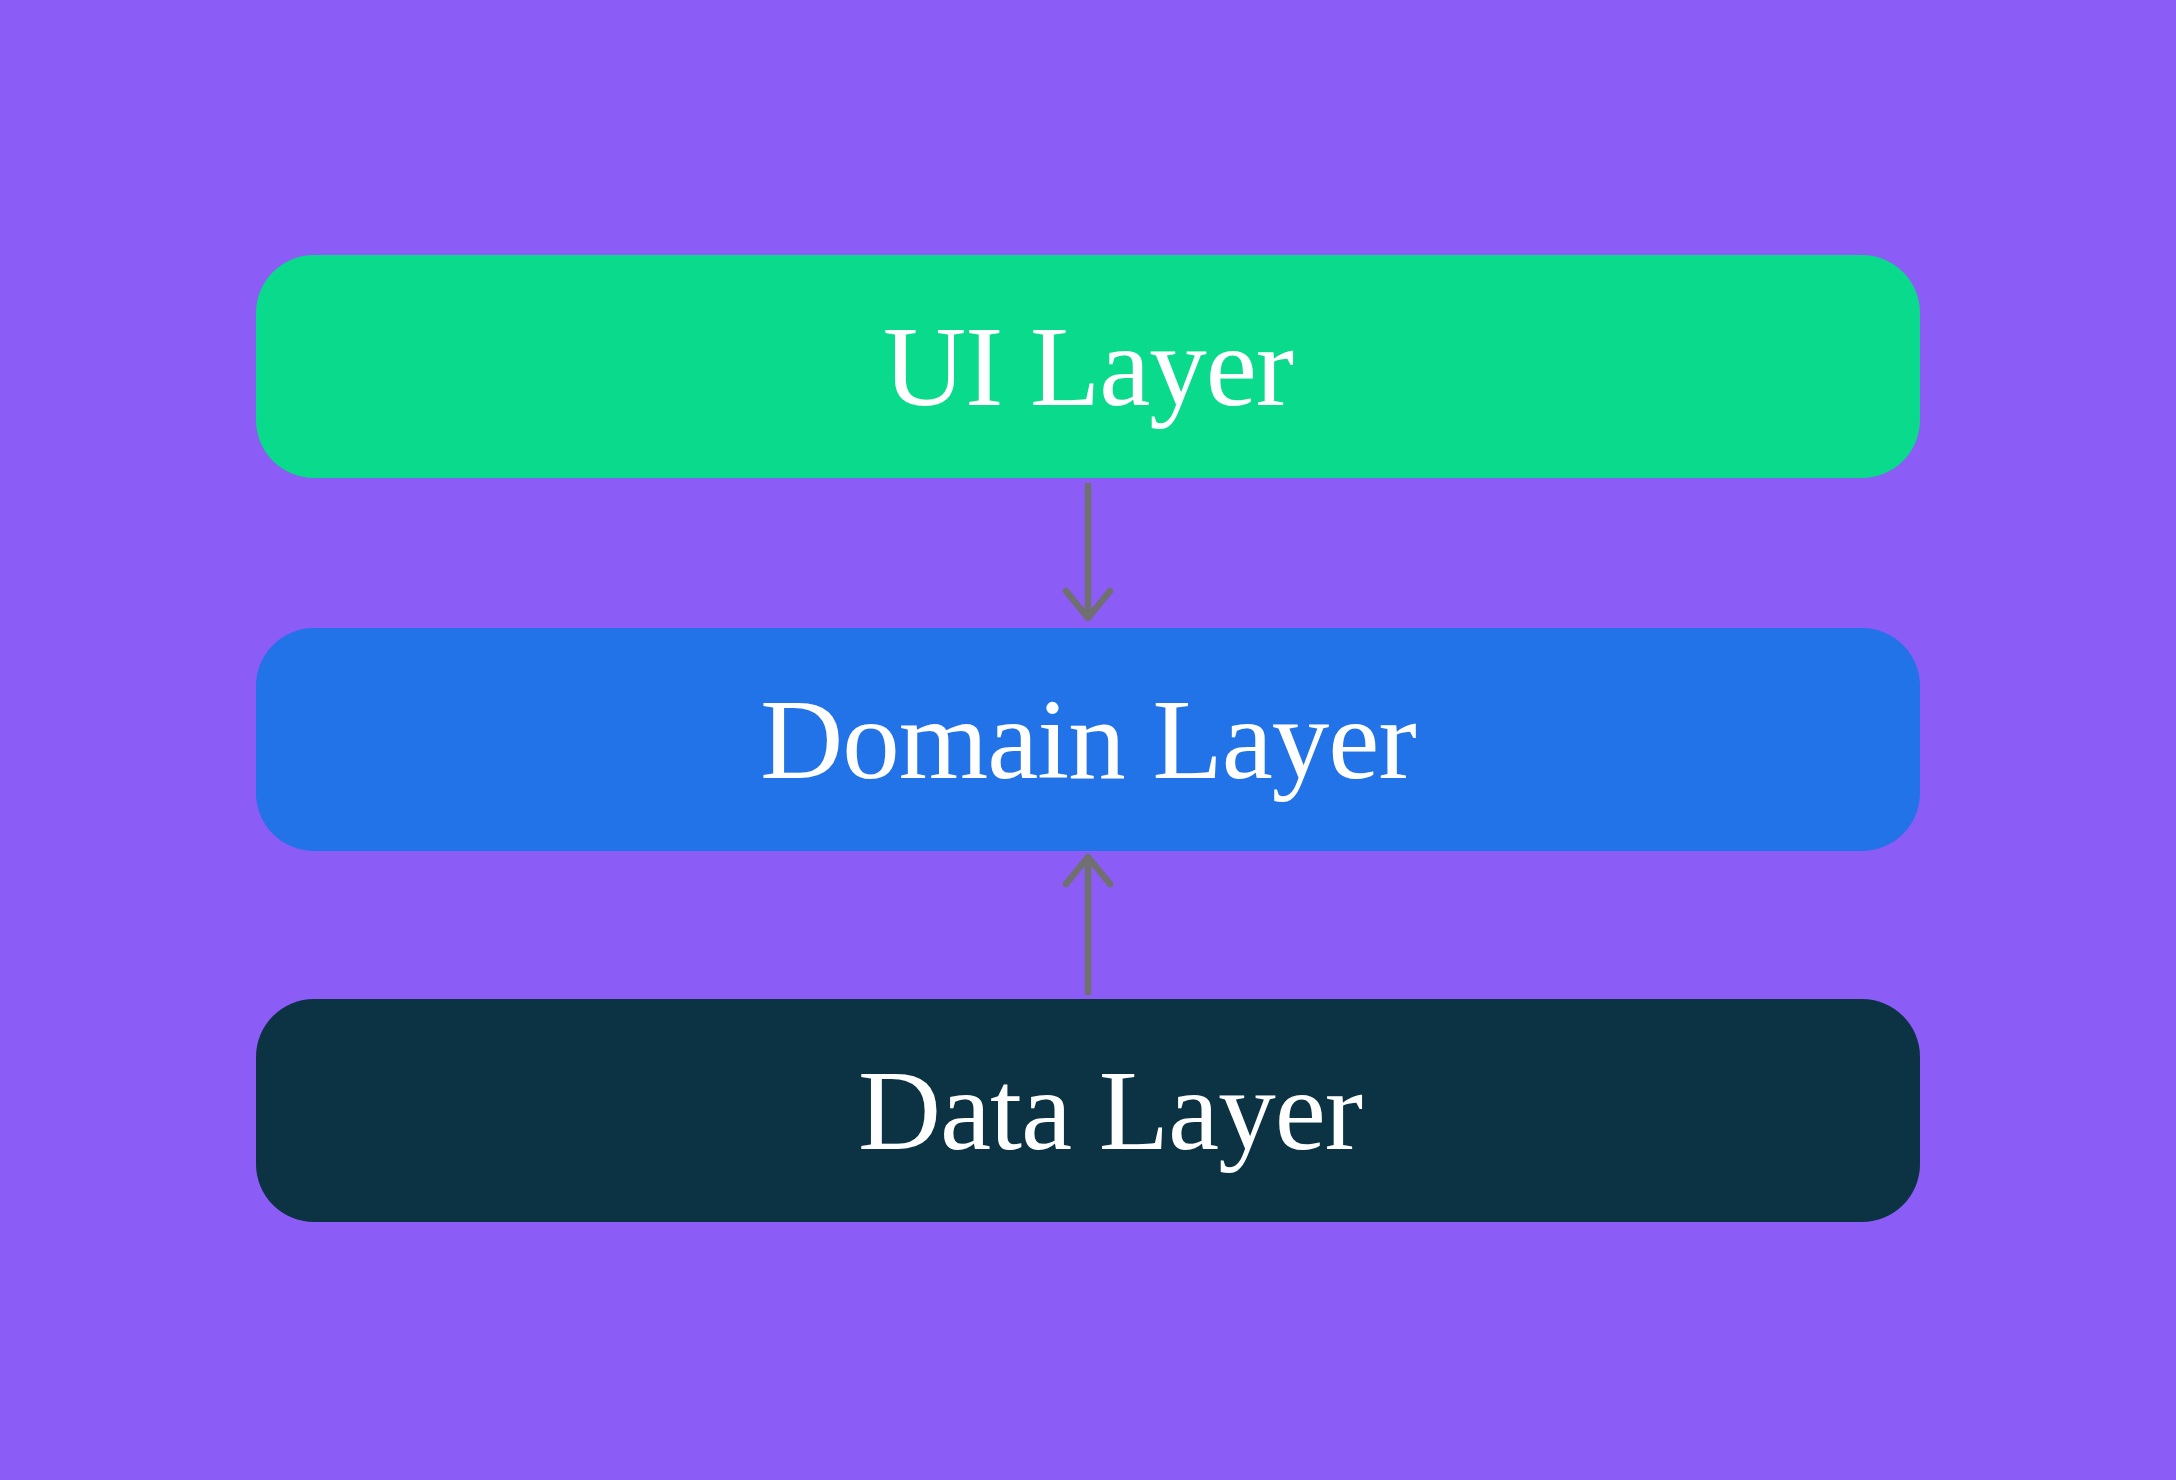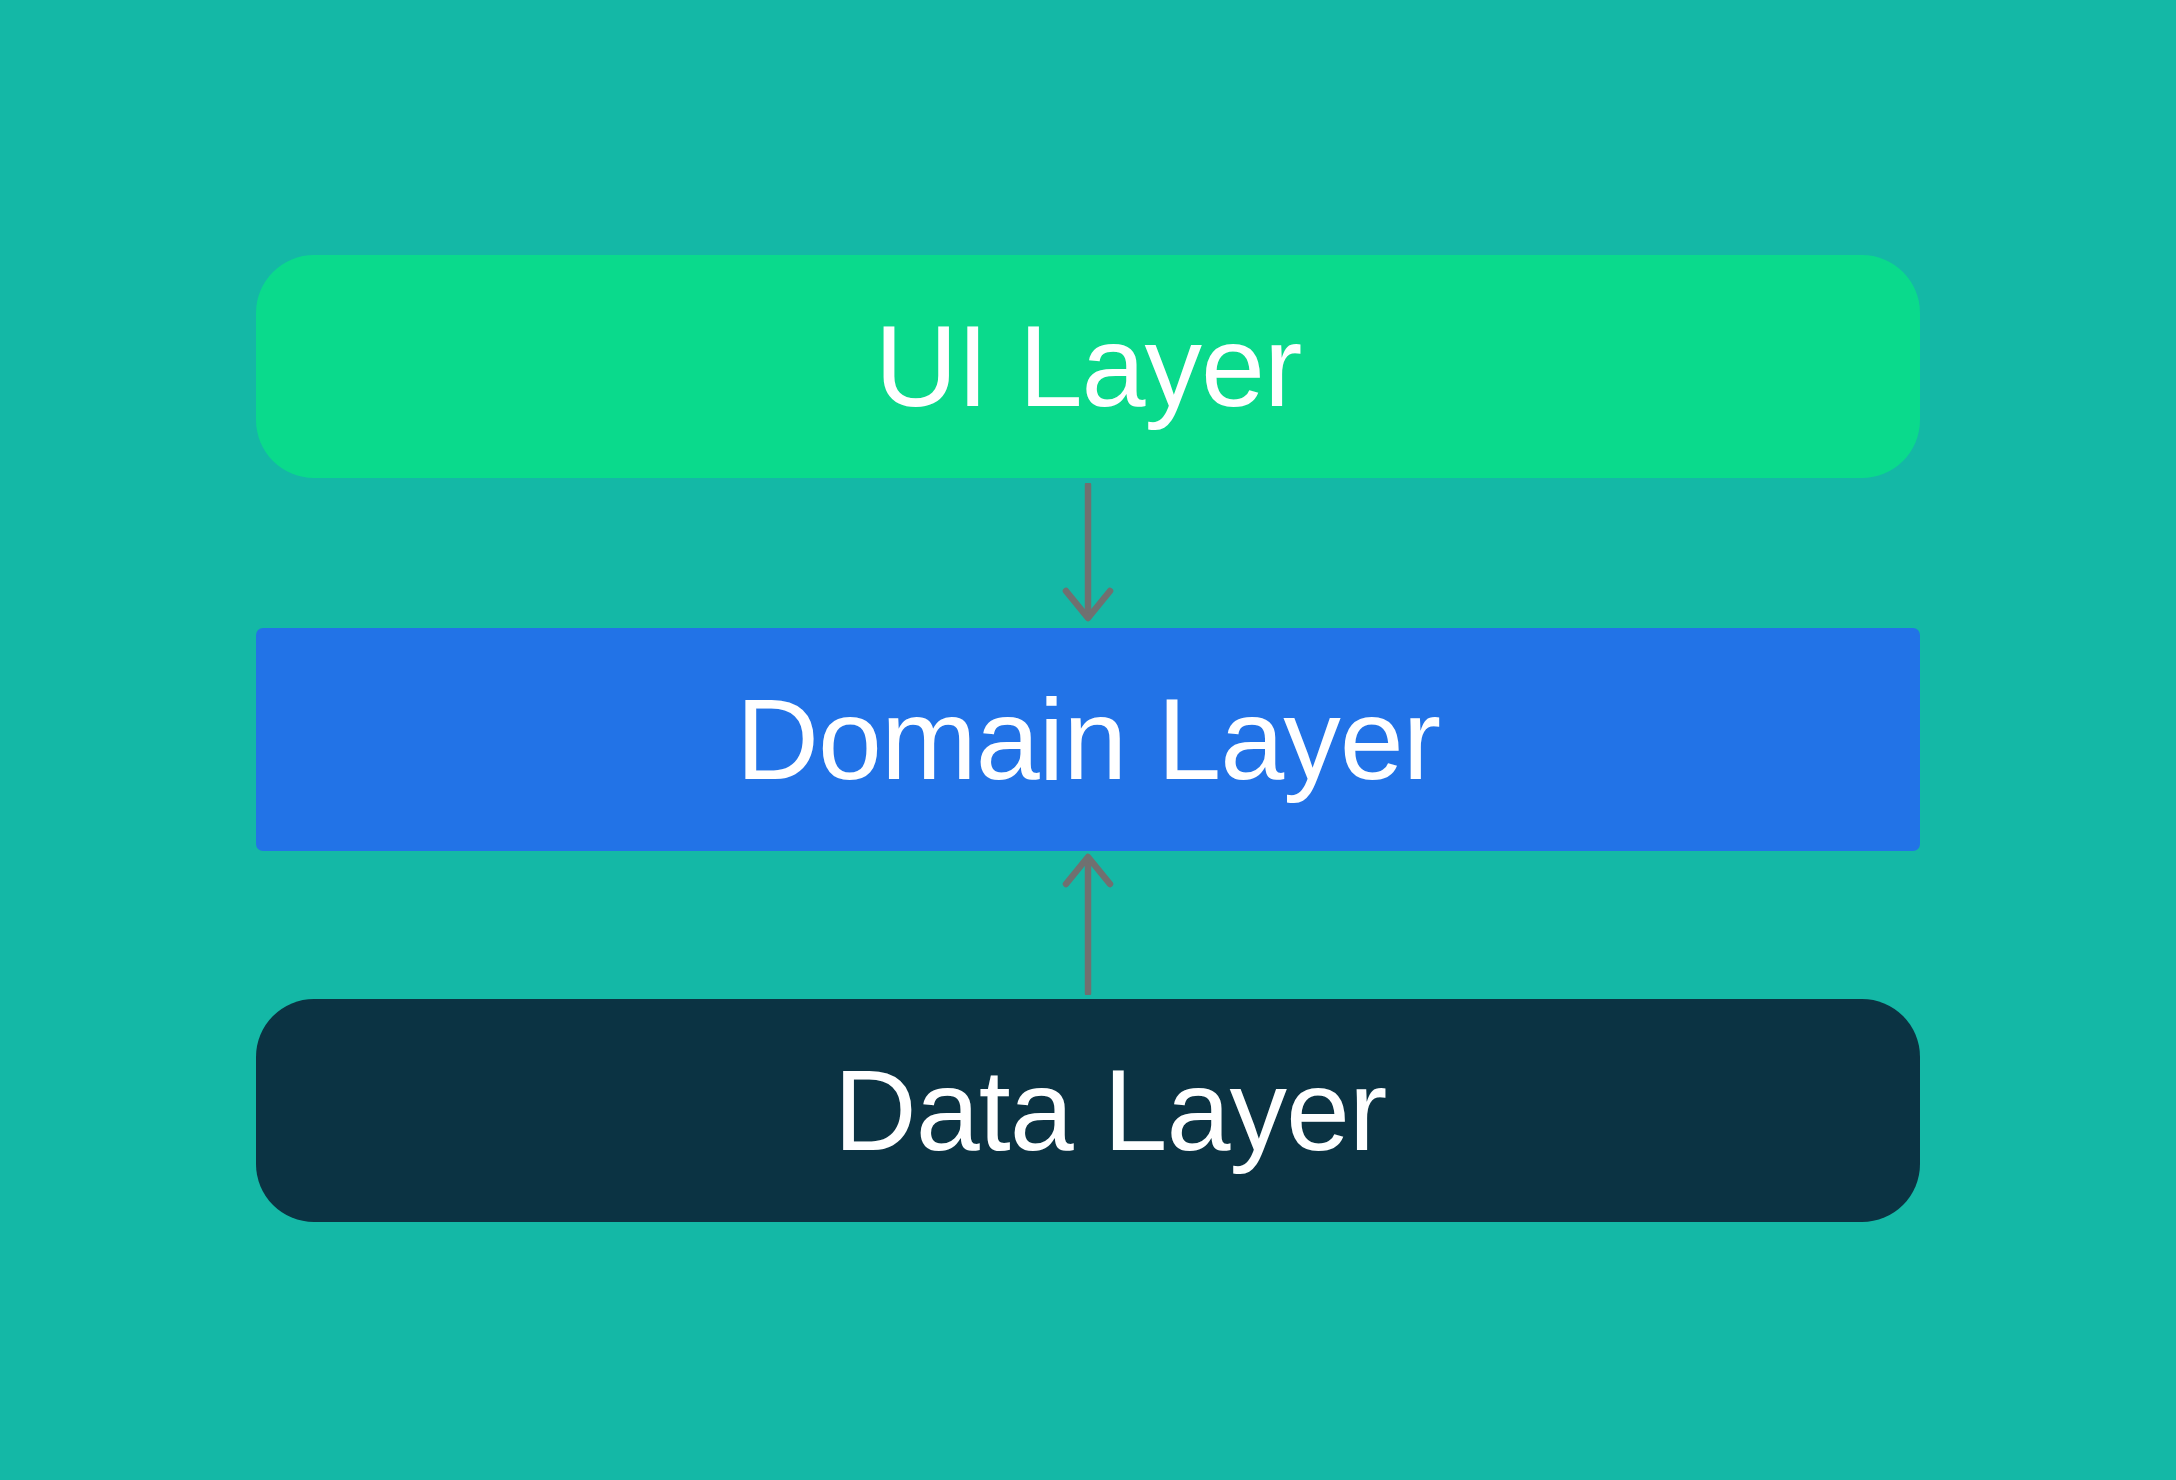--- a/index.html
+++ b/index.html
@@ -36,32 +36,32 @@
   .arrow {
     position: absolute;
     left: 1056px;
   }
   #arrow-ui-to-domain { top: 483px; }
   #arrow-data-to-domain { top: 853px; }
 </style>
 </head>
 <body>
 
-<div class="canvas" style="background: #14b8a6;">
+<div class="canvas" style="background: #8b5cf6; font-family: Liberation Serif, serif;">
 
   <div class="layer-box" id="box-ui" style="background: rgb(10, 218, 140);">
     <span class="layer-label" style="color: rgb(255, 255, 255);">UI Layer</span>
   </div>
 
   <svg class="arrow" id="arrow-ui-to-domain" width="64" height="140" viewBox="0 0 64 140" style="color: rgb(112, 112, 112);">
     <line x1="32" y1="2" x2="32" y2="132" stroke="currentColor" stroke-width="6.5" stroke-linecap="round"></line>
     <polyline points="10,108 32,135 54,108" fill="none" stroke="currentColor" stroke-width="6.5" stroke-linecap="round" stroke-linejoin="round"></polyline>
   </svg>
 
-  <div class="layer-box" id="box-domain" style="background: rgb(34, 115, 231); border-radius: 7px;">
+  <div class="layer-box" id="box-domain" style="background: rgb(34, 115, 231);">
     <span class="layer-label" style="color: rgb(255, 255, 255);">Domain Layer</span>
   </div>
 
   <svg class="arrow" id="arrow-data-to-domain" width="64" height="142" viewBox="0 0 64 142" style="color: rgb(112, 112, 112);">
     <line x1="32" y1="6" x2="32" y2="140" stroke="currentColor" stroke-width="6.5" stroke-linecap="round"></line>
     <polyline points="10,31 32,4 54,31" fill="none" stroke="currentColor" stroke-width="6.5" stroke-linecap="round" stroke-linejoin="round"></polyline>
   </svg>
 
   <div class="layer-box" id="box-data" style="background: rgb(11, 51, 67);">
     <span class="layer-label" style="color: rgb(255, 255, 255); margin-left: 44px;">Data Layer</span>

